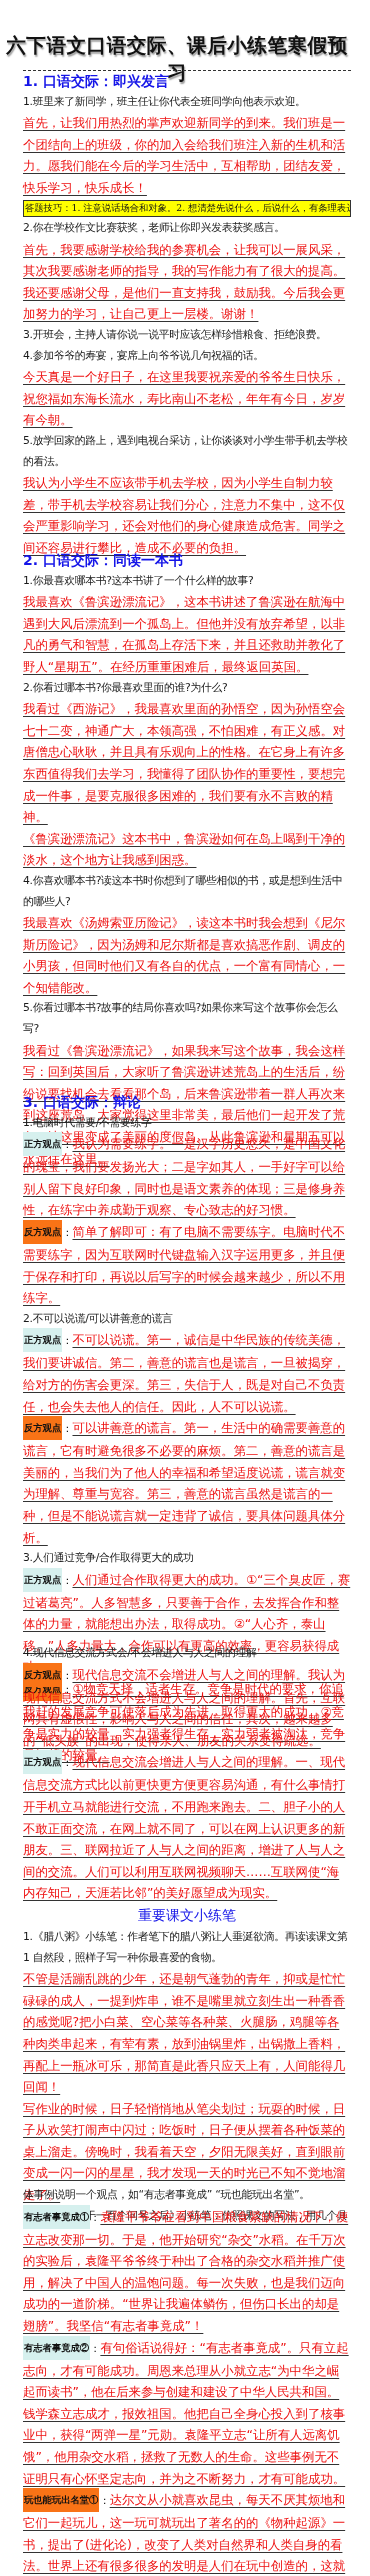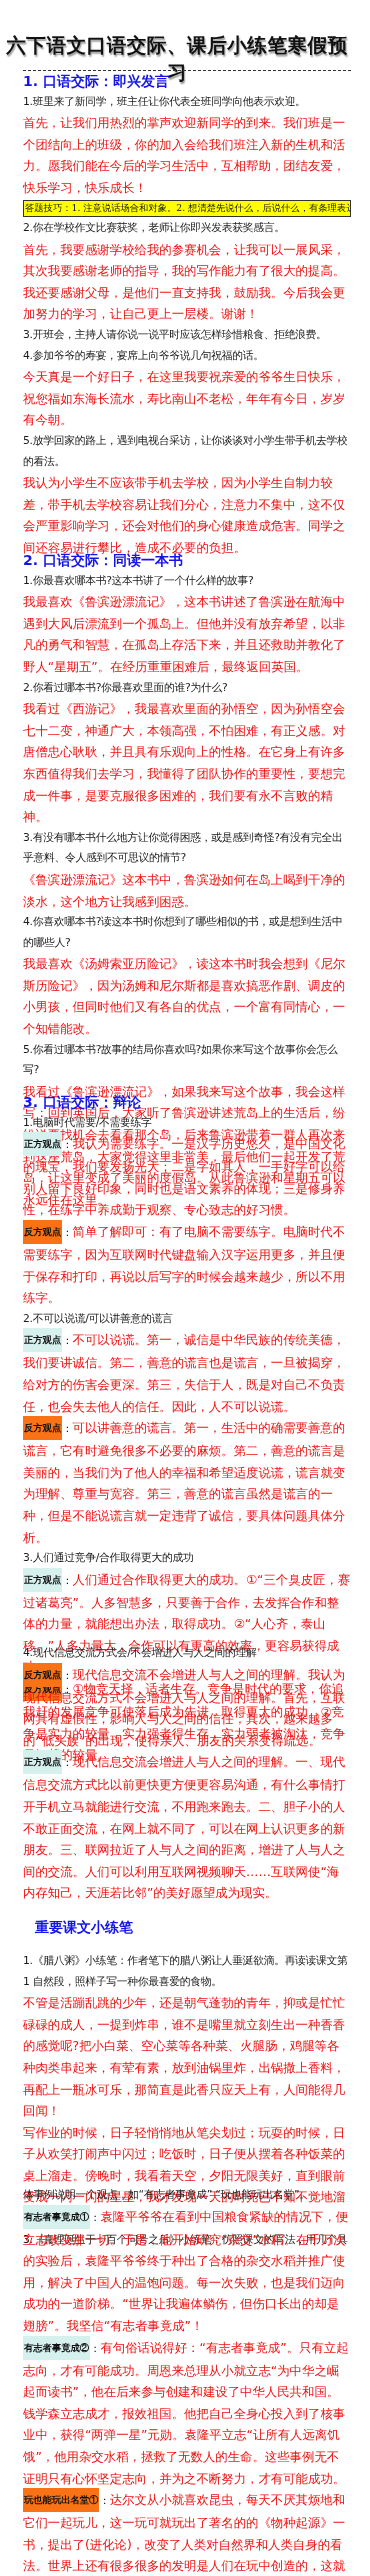--- a/index.html
+++ b/index.html
@@ -4,24 +4,24 @@
 <style>
   html, body { margin: 0; padding: 0; background: #ffffff; }
   body { width: 371px; height: 3148px; overflow: hidden; position: relative;
          font-family: "DejaVu Sans", "Liberation Sans", sans-serif; }
   .title { position: absolute; left: 0; width: 354px; top: 32px; text-align: center;
            font-size: 19.6px; font-weight: bold; color: #111; letter-spacing: 0.5px;
            text-shadow: 1px 1.5px 1.5px #9a9a9a; }
   .flow { position: absolute; left: 23px; width: 328px; }
   .h-sec { color: #1515e8; font-weight: bold; font-size: 14px; line-height: 20.6px; margin: 0; }
   .h-sec.dashed { border-top: 1px dashed #333; }
-  .h-center { color: #1515e8; font-weight: bold; font-size: 14px; line-height: 23px; margin: 12px; }
+  .h-center { color: #1515e8; font-weight: normal; font-size: 14px; line-height: 23px; text-align: center; margin: 0; }
   .q { color: #1a1a1a; font-size: 10.8px; line-height: 20.6px; margin: 0; letter-spacing: -0.3px; }
   .a { color: #ee1111; font-size: 12.4px; line-height: 21.6px; margin: 0; }
-  .a .u { text-decoration-color: #333; text-decoration-thickness: 1px; text-underline-offset: 2.6px; }
+  .a .u { text-decoration: underline; text-decoration-color: #333; text-decoration-thickness: 1px; text-underline-offset: 2.6px; }
   .tip { background: #ffff00; border: 0.5px solid #333; font-family: "DejaVu Serif", "Liberation Serif", serif;
          font-size: 9.3px; line-height: 14.4px; padding: 0.5px 1px; color: #111; margin: 1px 0 1px 0; white-space: nowrap; overflow: hidden; }
   .lbl { display: inline-block; font-family: "DejaVu Serif", "Liberation Serif", serif; font-weight: bold;
          font-size: 9.3px; line-height: 24px; color: #111; padding: 0 1px; vertical-align: top; margin-top: -1px; }
   .lbl.pro { background: #d6f0ee; }
   .lbl.con { background: #f97316; }
   .colon { color: #111; font-size: 10.3px; }
 </style>
 </head>
 <body>
@@ -41,21 +41,20 @@
   <p class="q">5.放学回家的路上，遇到电视台采访，让你谈谈对小学生带手机去学校的看法。</p>
   <p class="a"><span class="u">我认为小学生不应该带手机去学校，因为小学生自制力较差，带手机去学校容易让我们分心，注意力不集中，这不仅会严重影响学习，还会对他们的身心健康造成危害。同学之间还容易进行攀比，造成不必要的负担。</span></p>
 </div>
 
 <div class="flow" style="top:550px;">
   <h2 class="h-sec">2. 口语交际：同读一本书</h2>
   <p class="q">1.你最喜欢哪本书?这本书讲了一个什么样的故事?</p>
   <p class="a"><span class="u">我最喜欢《鲁滨逊漂流记》，这本书讲述了鲁滨逊在航海中遇到大风后漂流到一个孤岛上。但他并没有放弃希望，以非凡的勇气和智慧，在孤岛上存活下来，并且还救助并教化了野人“星期五”。在经历重重困难后，最终返回英国。</span></p>
   <p class="q">2.你看过哪本书?你最喜欢里面的谁?为什么?</p>
   <p class="a"><span class="u">我看过《西游记》，我最喜欢里面的孙悟空，因为孙悟空会七十二变，神通广大，本领高强，不怕困难，有正义感。对唐僧忠心耿耿，并且具有乐观向上的性格。在它身上有许多东西值得我们去学习，我懂得了团队协作的重要性，要想完成一件事，是要克服很多困难的，我们要有永不言败的精神。</span></p>
-  <p class="q">3.有没有哪本书什么地方让你觉得困惑，或是感到奇怪?有没有完全出乎意料、令人感到不可思议的情节?</p>
   <p class="a"><span class="u">《鲁滨逊漂流记》这本书中，鲁滨逊如何在岛上喝到干净的淡水，这个地方让我感到困惑。</span></p>
   <p class="q">4.你喜欢哪本书?读这本书时你想到了哪些相似的书，或是想到生活中的哪些人?</p>
   <p class="a"><span class="u">我最喜欢《汤姆索亚历险记》，读这本书时我会想到《尼尔斯历险记》，因为汤姆和尼尔斯都是喜欢搞恶作剧、调皮的小男孩，但同时他们又有各自的优点，一个富有同情心，一个知错能改。</span></p>
   <p class="q">5.你看过哪本书?故事的结局你喜欢吗?如果你来写这个故事你会怎么写?</p>
   <p class="a"><span class="u">我看过《鲁滨逊漂流记》，如果我来写这个故事，我会这样写：回到英国后，大家听了鲁滨逊讲述荒岛上的生活后，纷纷说要找机会去看看那个岛，后来鲁滨逊带着一群人再次来到这座荒岛，大家觉得这里非常美，最后他们一起开发了荒岛，让这里变成了美丽的度假岛。从此鲁滨逊和星期五可以永远住在这里。</span></p>
 </div>
 
 <div class="flow" style="top:1092px;">
   <h2 class="h-sec">3. 口语交际：辩论</h2>
   <p class="q">1.电脑时代需要/不需要练字</p>

